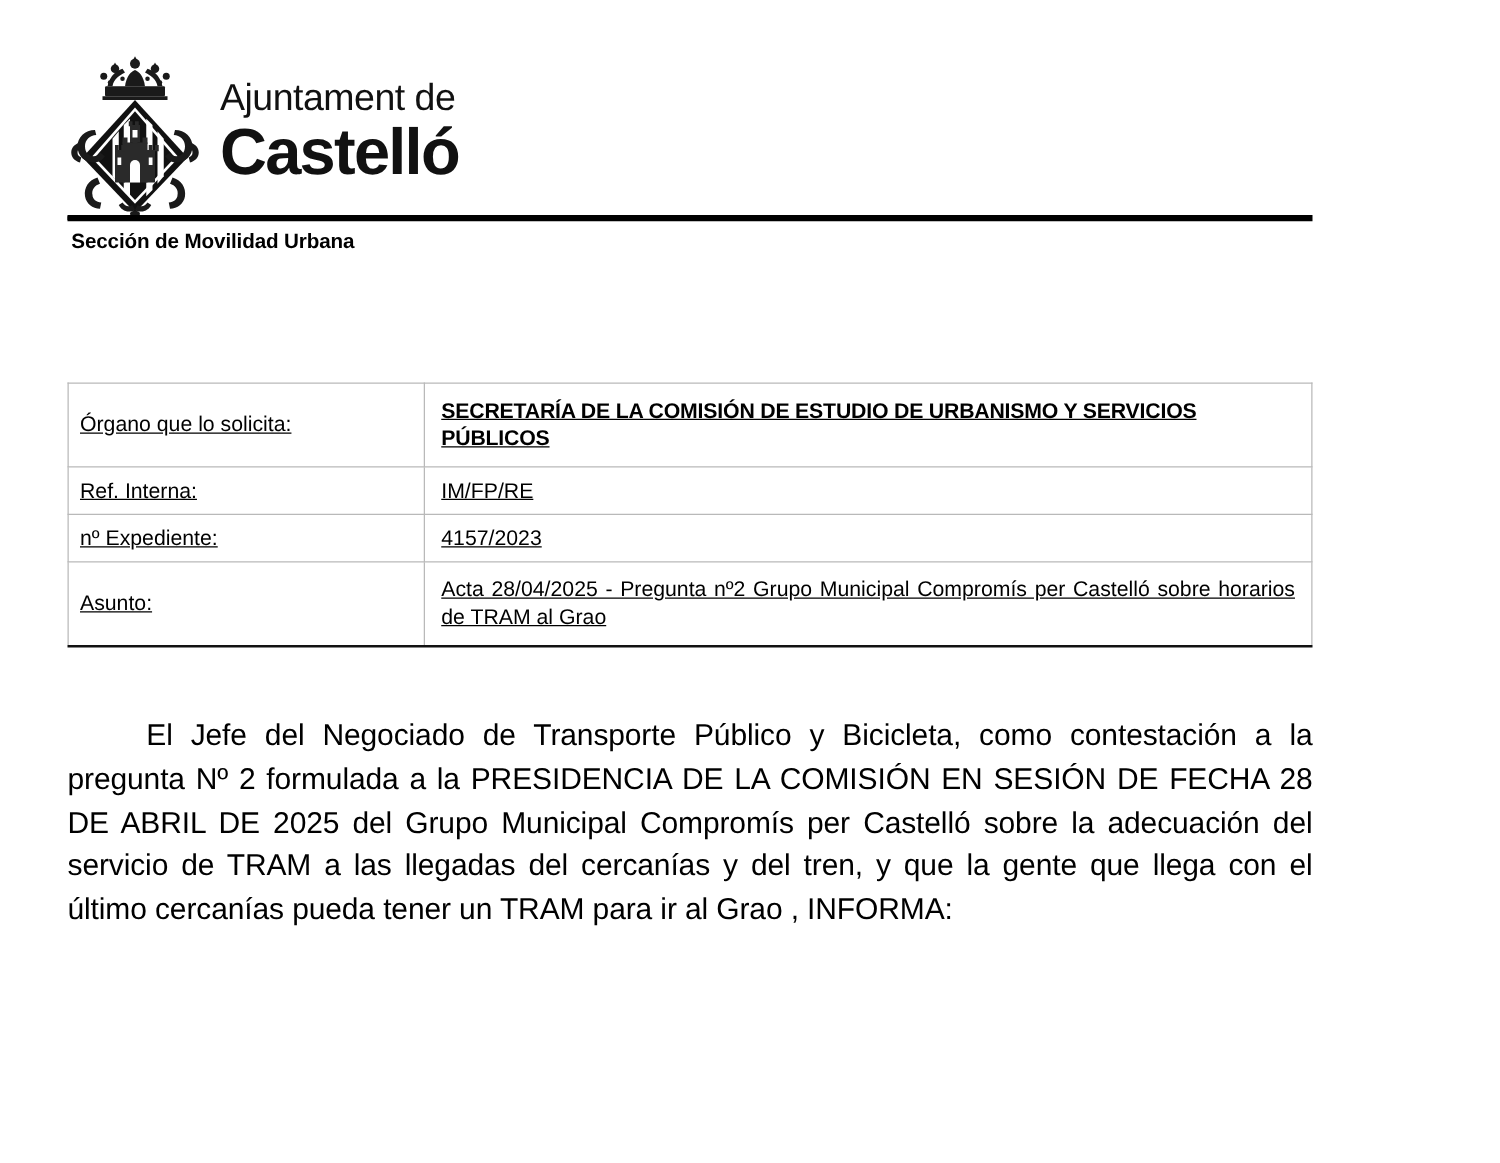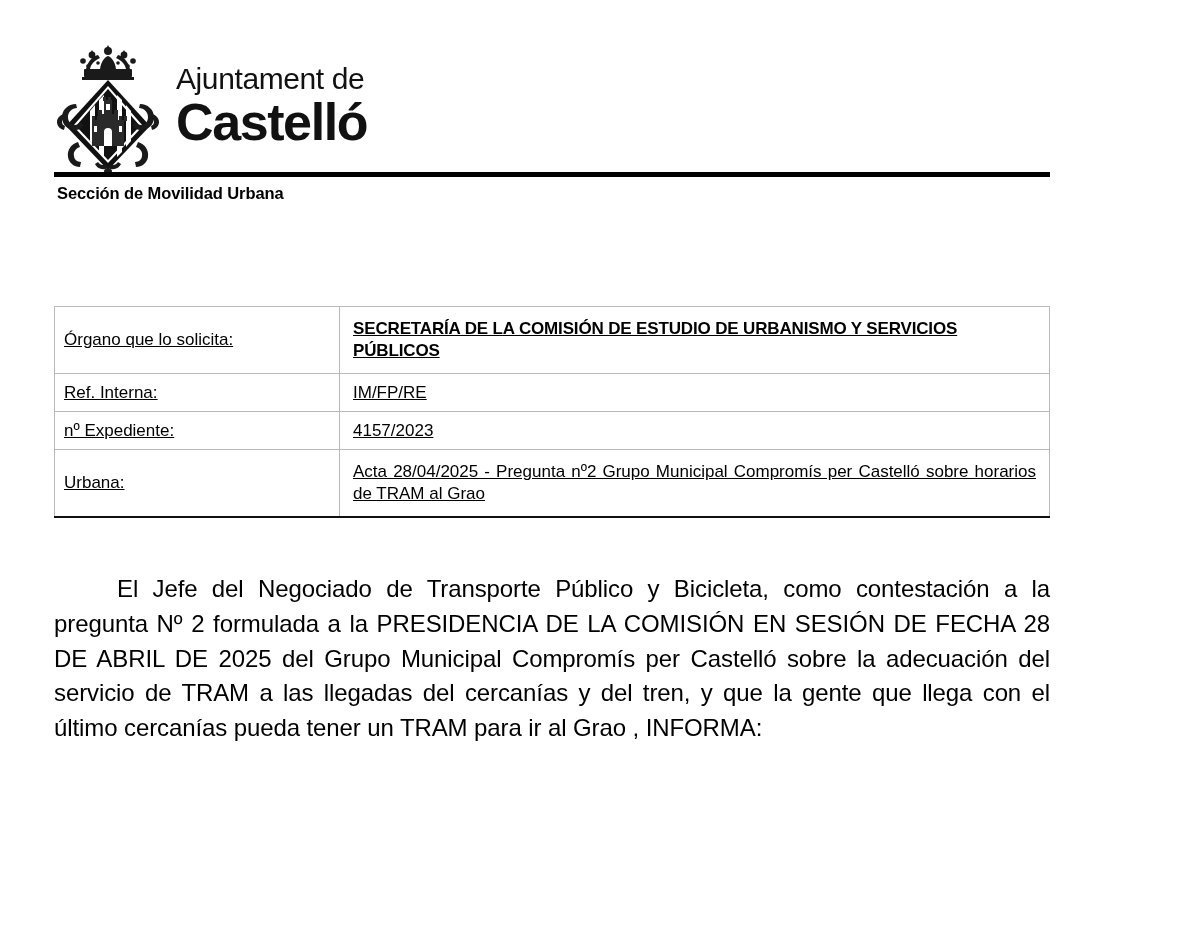--- a/index.html
+++ b/index.html
@@ -254,21 +254,21 @@
       </tr>
       <tr class="row-short">
         <td class="lbl">Ref. Interna:</td>
         <td class="val">IM/FP/RE</td>
       </tr>
       <tr class="row-short">
         <td class="lbl">nº Expediente:</td>
         <td class="val">4157/2023</td>
       </tr>
       <tr class="row-tall">
-        <td class="lbl">Urbana:</td>
+        <td class="lbl">Asunto:</td>
         <td class="val justify">Acta 28/04/2025 - Pregunta nº2 Grupo Municipal Compromís per Castelló sobre horarios de TRAM al Grao</td>
       </tr>
     </tbody>
   </table>
 
   <div class="body-text">
     <p>El Jefe del Negociado de Transporte Público y Bicicleta, como contestación a la pregunta Nº 2 formulada a la PRESIDENCIA DE LA COMISIÓN EN SESIÓN DE FECHA 28 DE ABRIL DE 2025 del Grupo Municipal Compromís per Castelló sobre la adecuación del servicio de TRAM a las llegadas del cercanías y del tren, y que la gente que llega con el último cercanías pueda tener un TRAM para ir al Grao , INFORMA:</p>
   </div>
 
 </div>

